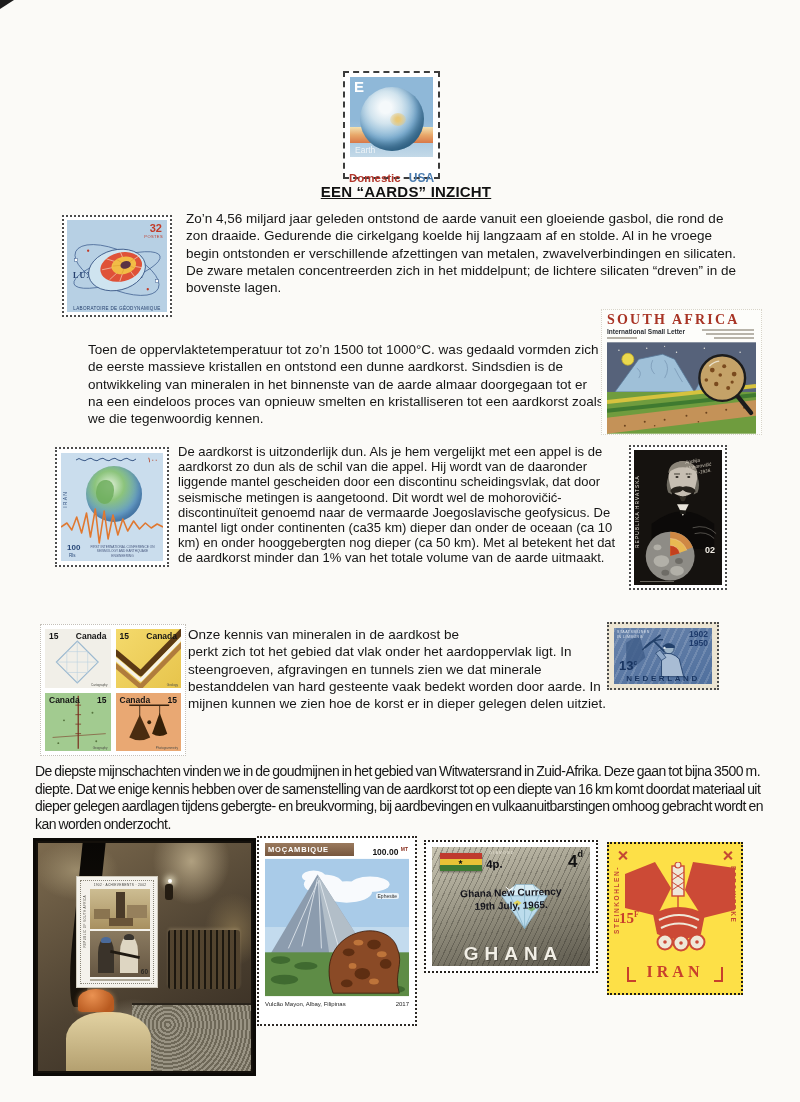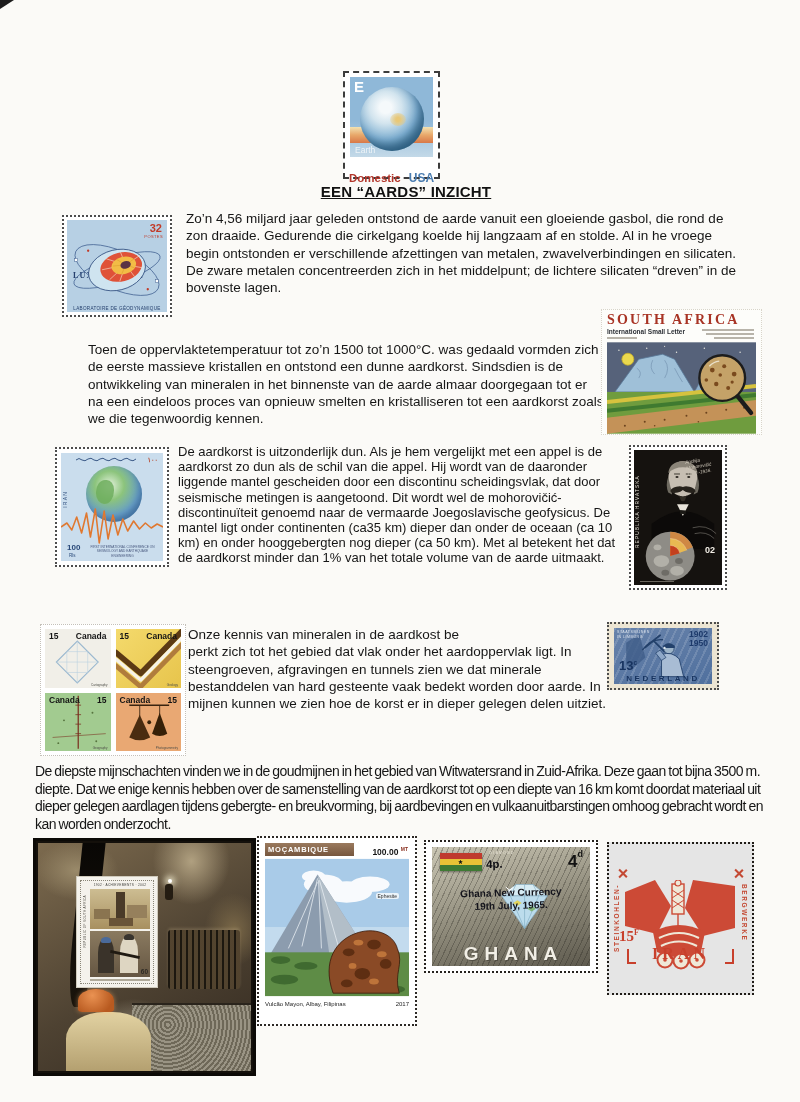--- a/index.html
+++ b/index.html
@@ -159,21 +159,21 @@
   .gha-star { position:absolute; left:18px; top:.5px; width:5px; height:5px; background:#141414; clip-path:polygon(50% 0,63% 35%,98% 35%,70% 57%,81% 95%,50% 72%,19% 95%,30% 57%,2% 35%,37% 35%); }
   .gha-label { position:absolute; top:4px; left:0; right:18px; text-align:center; font-size:3.5px; letter-spacing:1.2px; color:#e8e4d6; }
   .gha-4d { position:absolute; top:2px; right:7px; font-weight:bold; color:#121212; font-size:17px; }
   .gha-4d .u { font-size:9px; vertical-align:10px; }
   .gha-4p { position:absolute; top:11px; left:54px; font-weight:bold; font-size:11.5px; color:#0e0e14; transform:rotate(-2deg); }
   .gha-diamond { position:absolute; left:36%; top:22%; width:45%; height:54%; }
   .gha-op { position:absolute; top:33%; left:0; right:0; text-align:center; color:#14141c; font-weight:bold; font-size:10px; line-height:1.3; transform:rotate(-1.5deg); }
   .gha-country { position:absolute; bottom:1px; left:0; right:0; text-align:center; color:#f2efe6; font-weight:bold; font-size:19px; letter-spacing:6px; padding-left:5px; text-shadow:1px 1px 0 #514e44; }
 
   
-  .saar { left:607px; top:842px; width:147px; height:153px; background:#e5e5e5; border:2px dotted #1f1b16; padding:24px 8px; }
+  .saar { left:607px; top:842px; width:136px; height:153px; background:#fde047; border:2px dotted #1f1b16; padding:6px 8px; }
   .saar-panel { position:relative; height:100%; }
   .pickaxe { position:absolute; width:11px; height:11px; }
   .pickaxe::before, .pickaxe::after { content:""; position:absolute; left:5px; top:0; width:1.8px; height:11px; background:#c44a34; }
   .pickaxe::before { transform:rotate(45deg); } .pickaxe::after { transform:rotate(-45deg); }
   .saar-left { position:absolute; left:-4px; top:16px; writing-mode:vertical-rl; transform:rotate(180deg); color:#c44a34; font-weight:bold; font-size:6.5px; letter-spacing:1.6px; }
   .saar-right { position:absolute; right:-4px; top:16px; writing-mode:vertical-rl; color:#c44a34; font-weight:bold; font-size:6.5px; letter-spacing:1.6px; }
   .saar-svg { position:absolute; left:8px; right:8px; top:12px; height:94px; }
   .saar-value { position:absolute; left:2px; top:60px; color:#c8402c; font-weight:bold; font-size:15px; font-family:"Liberation Serif",serif; }
   .saar-value sup { font-size:8px; }
   .saar-country { position:absolute; bottom:6px; left:0; right:0; text-align:center; color:#c8402c; font-weight:bold; font-size:16px; letter-spacing:4px; font-family:"Liberation Serif",serif; }

